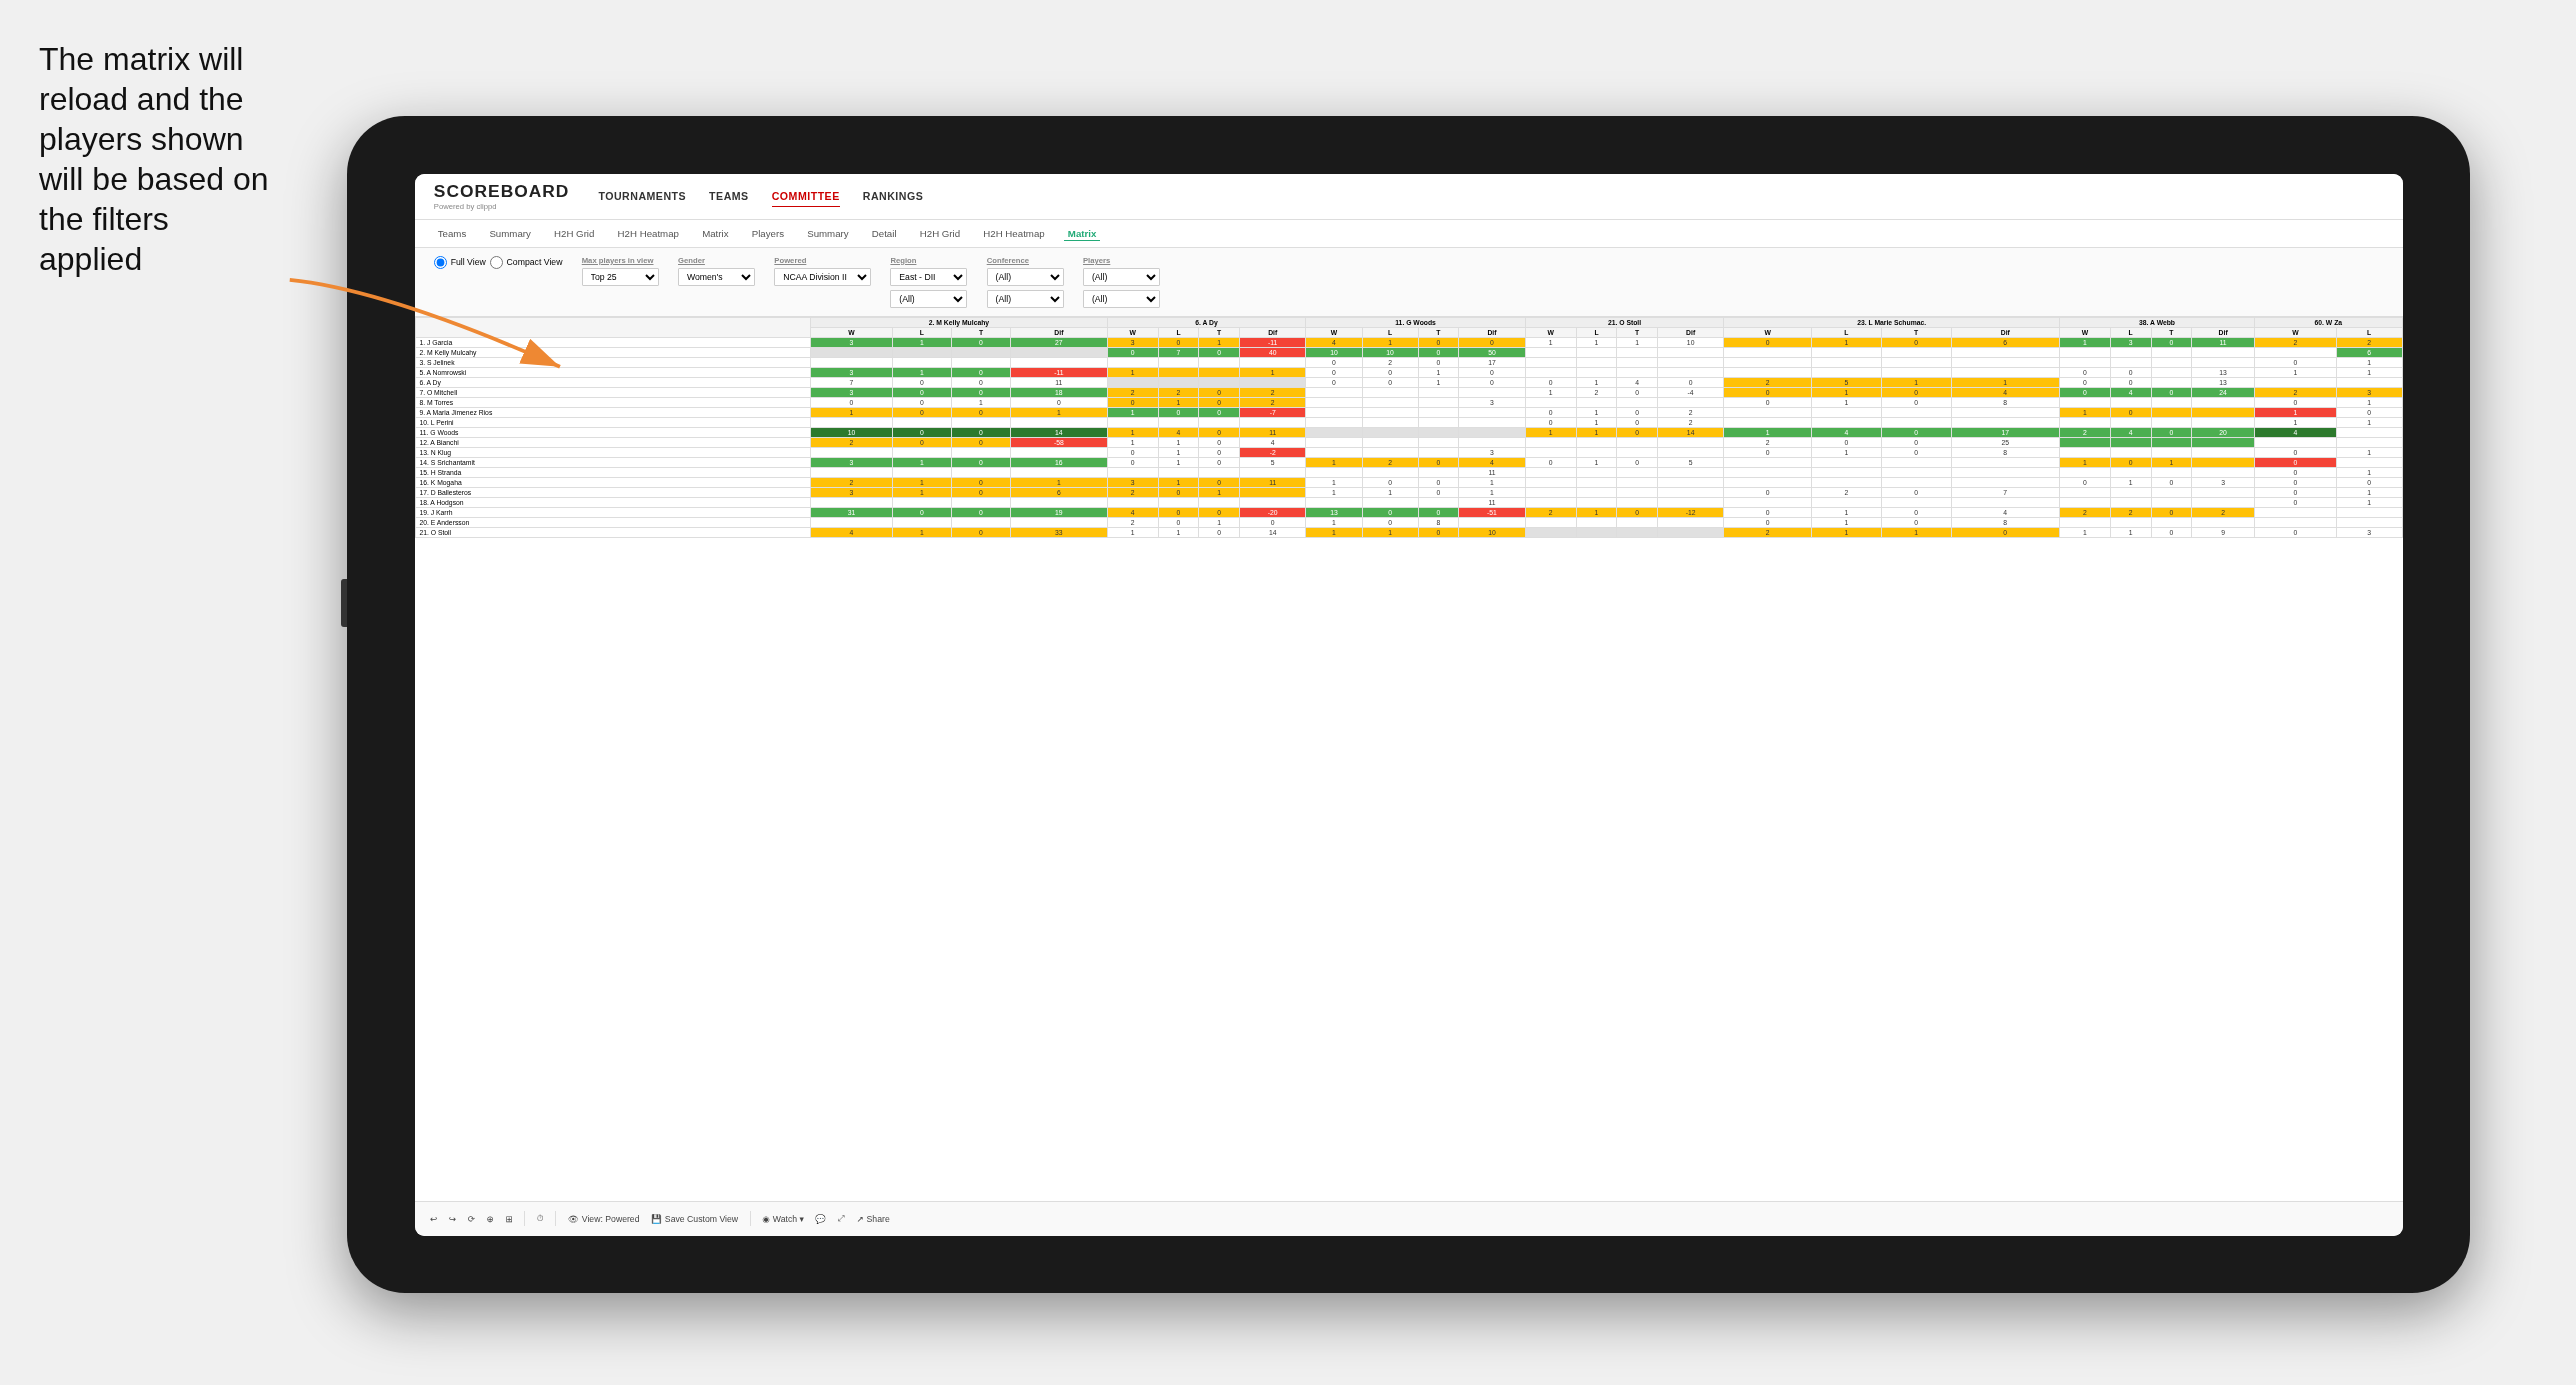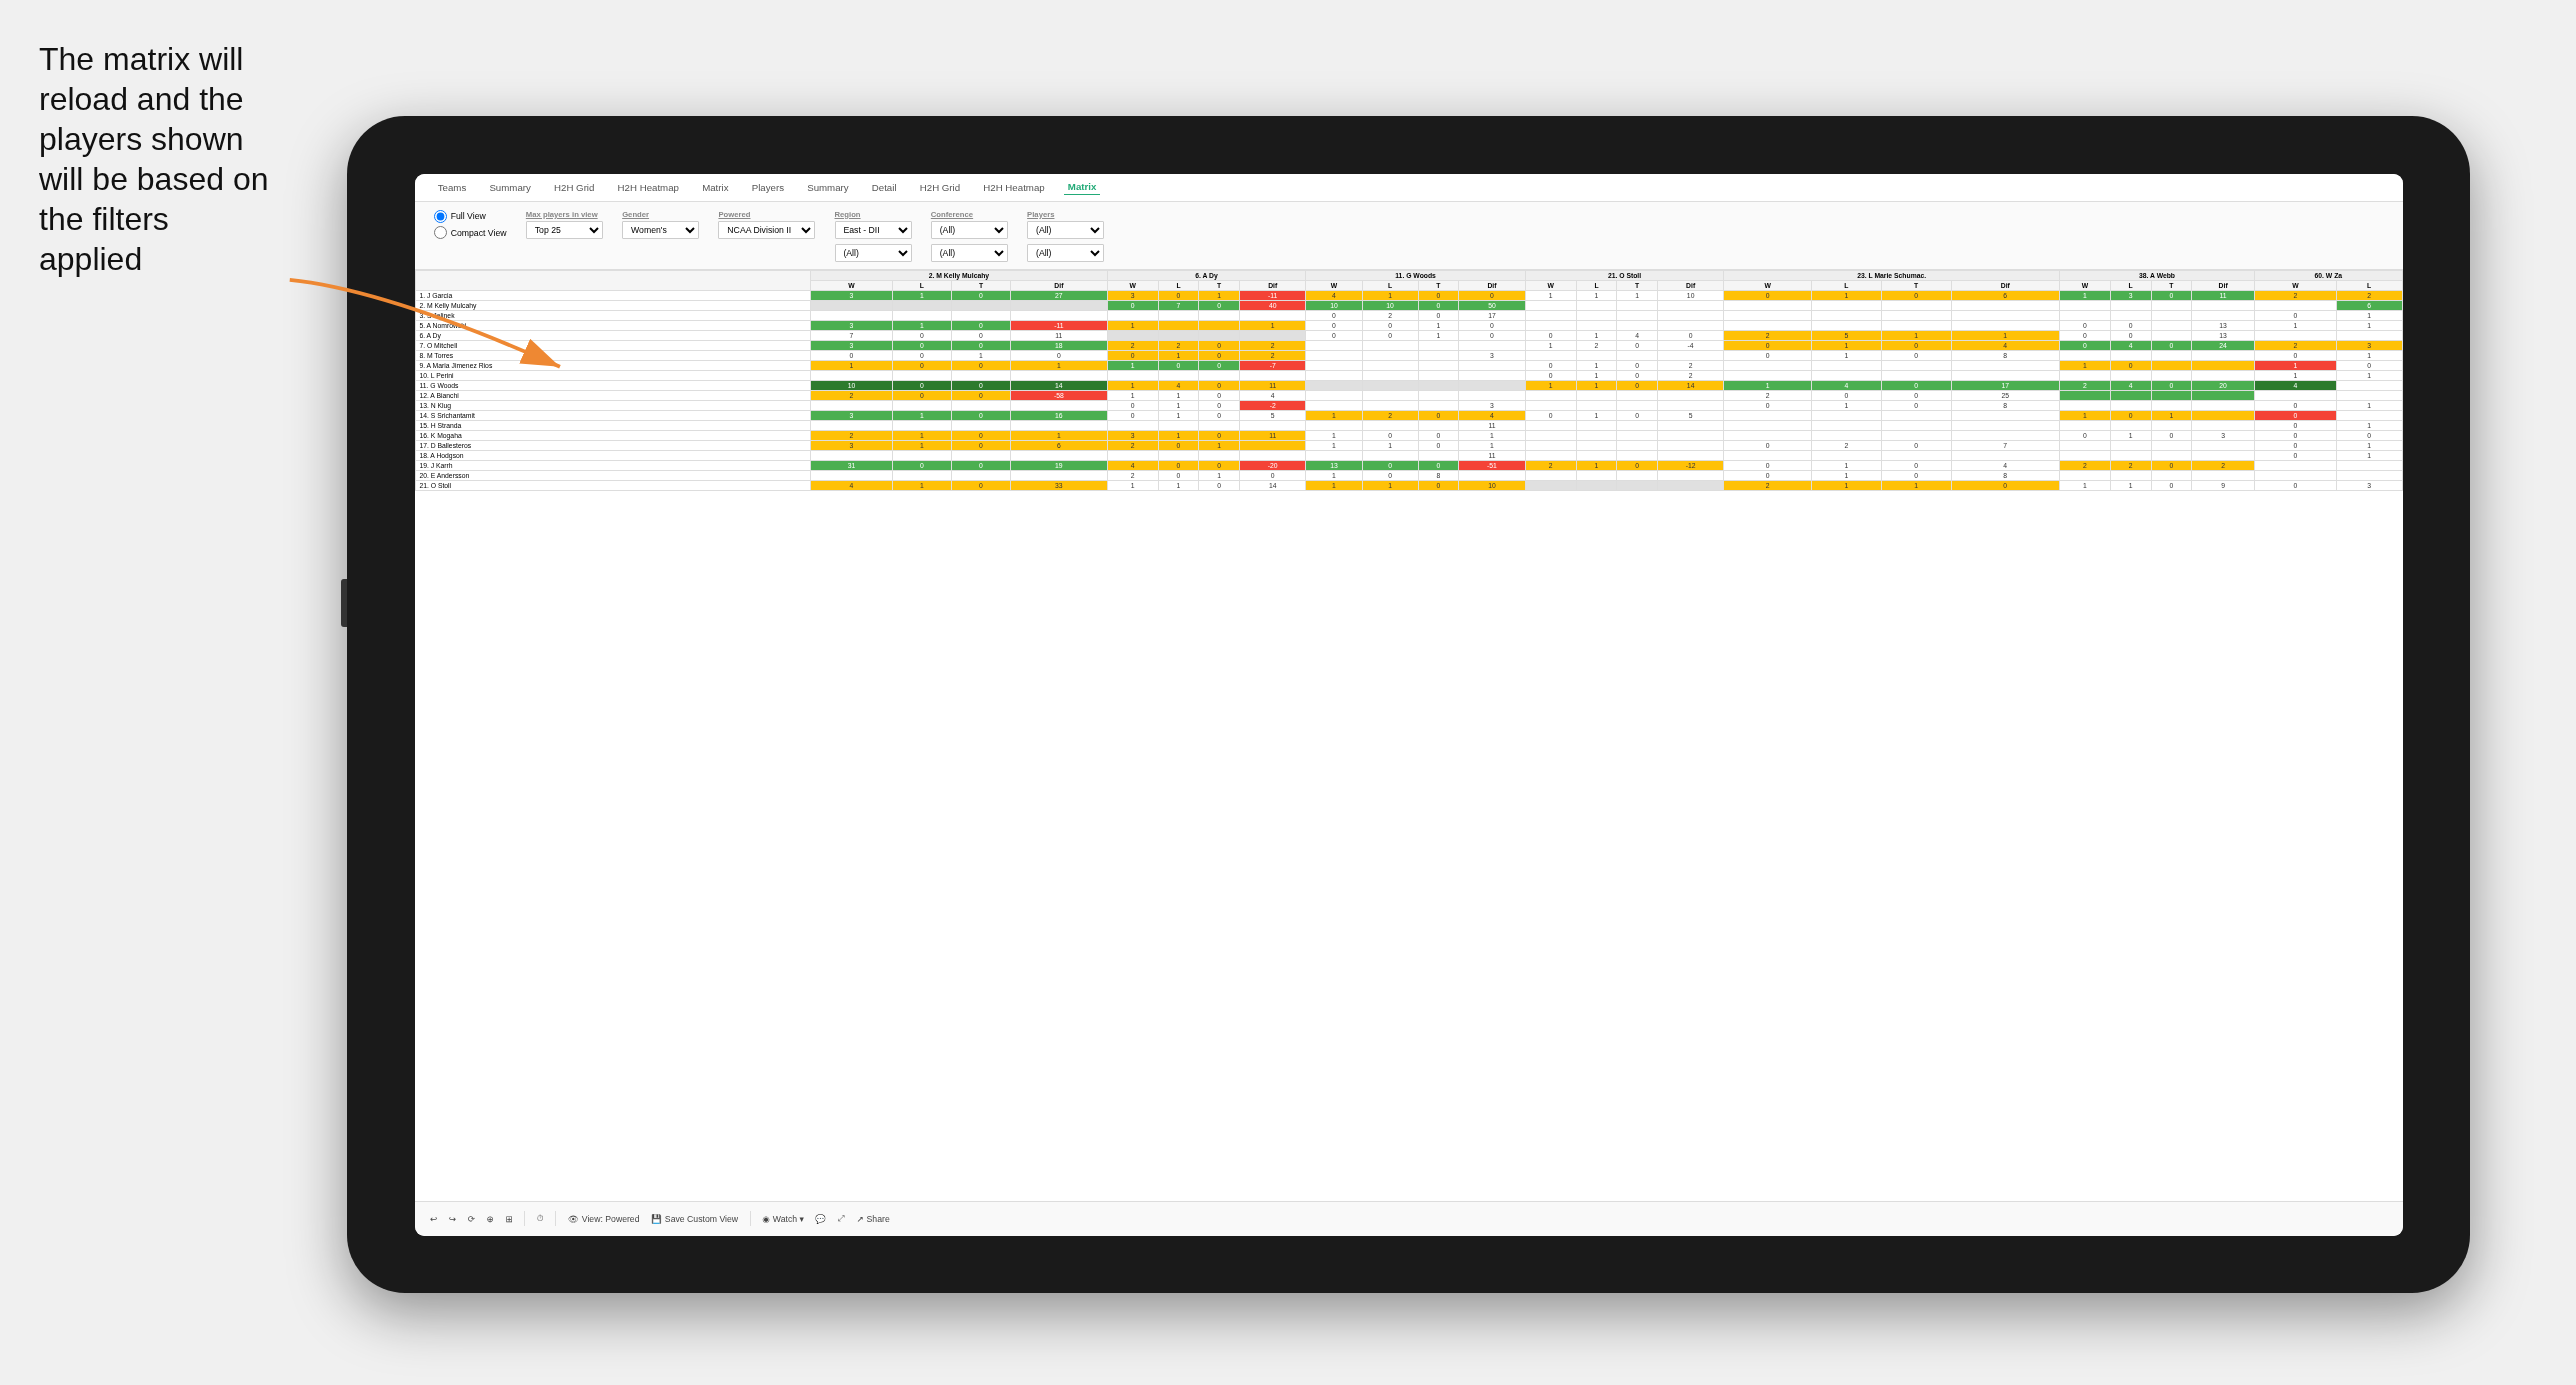--- a/index.html
+++ b/index.html
@@ -147,21 +147,21 @@
       font-size: 8.7px;
       border: 1px solid #ccc;
       border-radius: 1px;
       padding: 1.9px 3.9px;
       background: #fff;
       min-width: 77px;
     }
 
     .view-options {
       display: flex;
-      flex-direction: column;
+      flex-direction: row;
       gap: 3.9px;
     }
 
     .radio-option {
       display: flex;
       align-items: center;
       gap: 3.9px;
       font-size: 8.7px;
     }
 
@@ -277,20 +277,32 @@
     </marker>
   </defs>
   <path d="M 100 30 Q 200 40 380 120" stroke="#e83" stroke-width="4" fill="none" marker-end="url(#arrowhead)"></path>
 </svg>
 
 <div class="tablet-frame">
   <div class="tablet-side-button"></div>
   <div class="tablet-screen">
     <div class="screen-content">
 
+      <div class="nav-bar">
+        <div class="logo-area">
+          <span class="logo-title">SCOREBOARD</span>
+          <span class="logo-subtitle">Powered by clippd</span>
+        </div>
+        <div class="nav-links">
+          <span class="nav-link">TOURNAMENTS</span>
+          <span class="nav-link">TEAMS</span>
+          <span class="nav-link active">COMMITTEE</span>
+          <span class="nav-link">RANKINGS</span>
+        </div>
+      </div>
 
       <div class="sub-nav">
         <span class="sub-nav-link">Teams</span>
         <span class="sub-nav-link">Summary</span>
         <span class="sub-nav-link">H2H Grid</span>
         <span class="sub-nav-link">H2H Heatmap</span>
         <span class="sub-nav-link">Matrix</span>
         <span class="sub-nav-link">Players</span>
         <span class="sub-nav-link">Summary</span>
         <span class="sub-nav-link">Detail</span>

